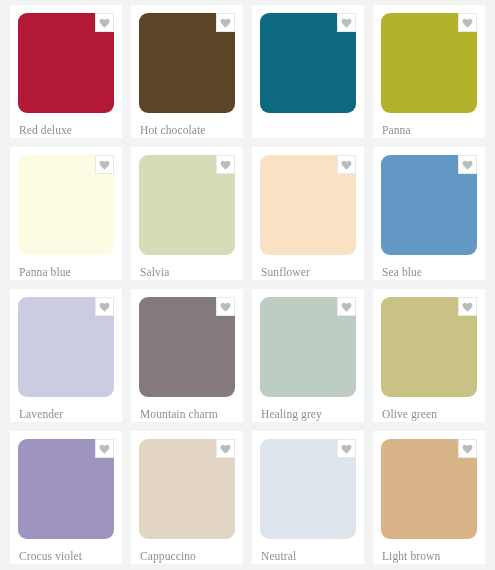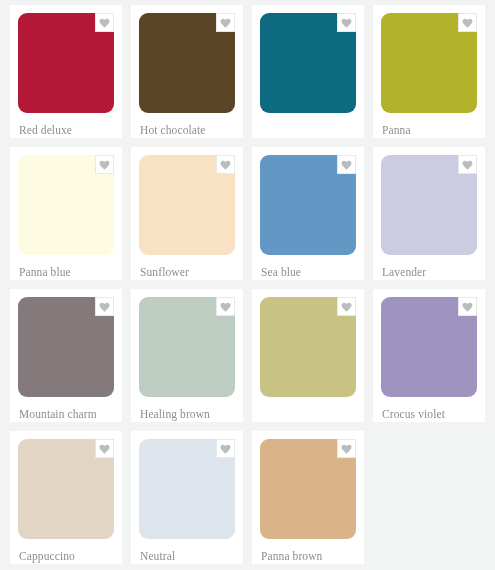--- a/index.html
+++ b/index.html
@@ -132,20 +132,31 @@
         <div class="favorite-button" style="border-color: rgb(231, 233, 233);">
           <svg width="11" height="10" viewBox="0 0 24 22">
             <path fill="#b9bdbe" d="M12 21.3l-1.6-1.5C4.5 14.5 1 11.3 1 7.3 1 4.1 3.4 1.7 6.5 1.7c1.8 0 3.5.8 4.6 2.2h1.8c1.1-1.4 2.8-2.2 4.6-2.2 3.1 0 5.5 2.4 5.5 5.6 0 4-3.5 7.2-9.4 12.5L12 21.3z"></path>
           </svg>
         </div>
       </div>
       <div class="swatch-label">Panna blue</div>
     </div>
     <div class="swatch-card">
       <div class="swatch-color-wrap">
+        <div class="swatch-color" style="background: rgb(214, 219, 184);"></div>
+        <div class="favorite-button" style="border-color: rgb(231, 233, 233);">
+          <svg width="11" height="10" viewBox="0 0 24 22">
+            <path fill="#b9bdbe" d="M12 21.3l-1.6-1.5C4.5 14.5 1 11.3 1 7.3 1 4.1 3.4 1.7 6.5 1.7c1.8 0 3.5.8 4.6 2.2h1.8c1.1-1.4 2.8-2.2 4.6-2.2 3.1 0 5.5 2.4 5.5 5.6 0 4-3.5 7.2-9.4 12.5L12 21.3z"></path>
+          </svg>
+        </div>
+      </div>
+      <div class="swatch-label">Salvia</div>
+    </div>
+    <div class="swatch-card">
+      <div class="swatch-color-wrap">
         <div class="swatch-color" style="background: rgb(249, 226, 196);"></div>
         <div class="favorite-button" style="border-color: rgb(231, 233, 233);">
           <svg width="11" height="10" viewBox="0 0 24 22">
             <path fill="#b9bdbe" d="M12 21.3l-1.6-1.5C4.5 14.5 1 11.3 1 7.3 1 4.1 3.4 1.7 6.5 1.7c1.8 0 3.5.8 4.6 2.2h1.8c1.1-1.4 2.8-2.2 4.6-2.2 3.1 0 5.5 2.4 5.5 5.6 0 4-3.5 7.2-9.4 12.5L12 21.3z"></path>
           </svg>
         </div>
       </div>
       <div class="swatch-label">Sunflower</div>
     </div>
     <div class="swatch-card">
@@ -183,31 +194,32 @@
     </div>
     <div class="swatch-card">
       <div class="swatch-color-wrap">
         <div class="swatch-color" style="background: rgb(190, 205, 194);"></div>
         <div class="favorite-button" style="border-color: rgb(231, 233, 233);">
           <svg width="11" height="10" viewBox="0 0 24 22">
             <path fill="#b9bdbe" d="M12 21.3l-1.6-1.5C4.5 14.5 1 11.3 1 7.3 1 4.1 3.4 1.7 6.5 1.7c1.8 0 3.5.8 4.6 2.2h1.8c1.1-1.4 2.8-2.2 4.6-2.2 3.1 0 5.5 2.4 5.5 5.6 0 4-3.5 7.2-9.4 12.5L12 21.3z"></path>
           </svg>
         </div>
       </div>
-      <div class="swatch-label">Healing brown</div>
+      <div class="swatch-label">Healing grey</div>
     </div>
     <div class="swatch-card">
       <div class="swatch-color-wrap">
         <div class="swatch-color" style="background: rgb(201, 194, 133);"></div>
         <div class="favorite-button" style="border-color: rgb(231, 233, 233);">
           <svg width="11" height="10" viewBox="0 0 24 22">
             <path fill="#b9bdbe" d="M12 21.3l-1.6-1.5C4.5 14.5 1 11.3 1 7.3 1 4.1 3.4 1.7 6.5 1.7c1.8 0 3.5.8 4.6 2.2h1.8c1.1-1.4 2.8-2.2 4.6-2.2 3.1 0 5.5 2.4 5.5 5.6 0 4-3.5 7.2-9.4 12.5L12 21.3z"></path>
           </svg>
         </div>
       </div>
+      <div class="swatch-label">Olive green</div>
     </div>
     <div class="swatch-card">
       <div class="swatch-color-wrap">
         <div class="swatch-color" style="background: rgb(159, 148, 192);"></div>
         <div class="favorite-button" style="border-color: rgb(231, 233, 233);">
           <svg width="11" height="10" viewBox="0 0 24 22">
             <path fill="#b9bdbe" d="M12 21.3l-1.6-1.5C4.5 14.5 1 11.3 1 7.3 1 4.1 3.4 1.7 6.5 1.7c1.8 0 3.5.8 4.6 2.2h1.8c1.1-1.4 2.8-2.2 4.6-2.2 3.1 0 5.5 2.4 5.5 5.6 0 4-3.5 7.2-9.4 12.5L12 21.3z"></path>
           </svg>
         </div>
       </div>
@@ -237,15 +249,15 @@
     </div>
     <div class="swatch-card">
       <div class="swatch-color-wrap">
         <div class="swatch-color" style="background: rgb(217, 180, 136);"></div>
         <div class="favorite-button" style="border-color: rgb(231, 233, 233);">
           <svg width="11" height="10" viewBox="0 0 24 22">
             <path fill="#b9bdbe" d="M12 21.3l-1.6-1.5C4.5 14.5 1 11.3 1 7.3 1 4.1 3.4 1.7 6.5 1.7c1.8 0 3.5.8 4.6 2.2h1.8c1.1-1.4 2.8-2.2 4.6-2.2 3.1 0 5.5 2.4 5.5 5.6 0 4-3.5 7.2-9.4 12.5L12 21.3z"></path>
           </svg>
         </div>
       </div>
-      <div class="swatch-label">Panna brown</div>
+      <div class="swatch-label">Light brown</div>
     </div>
   </div>
 
 </body></html>

